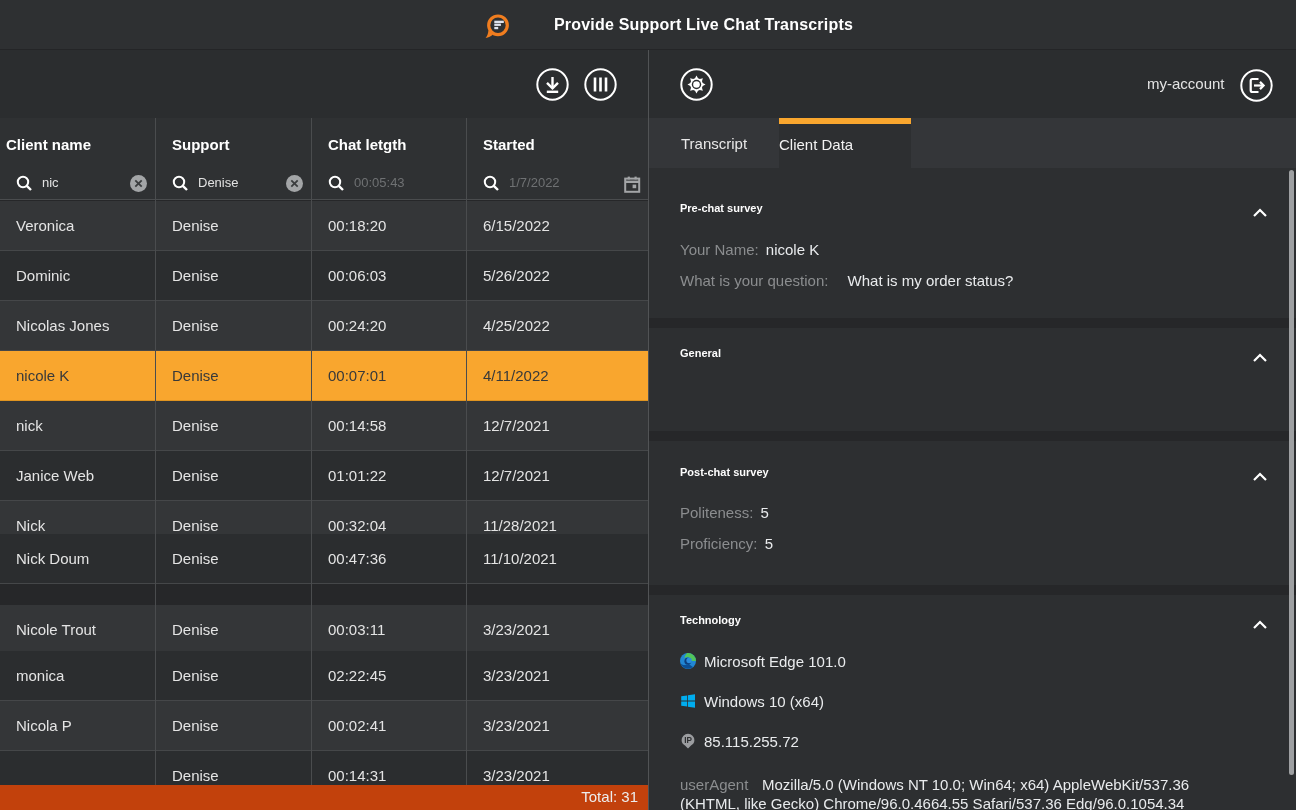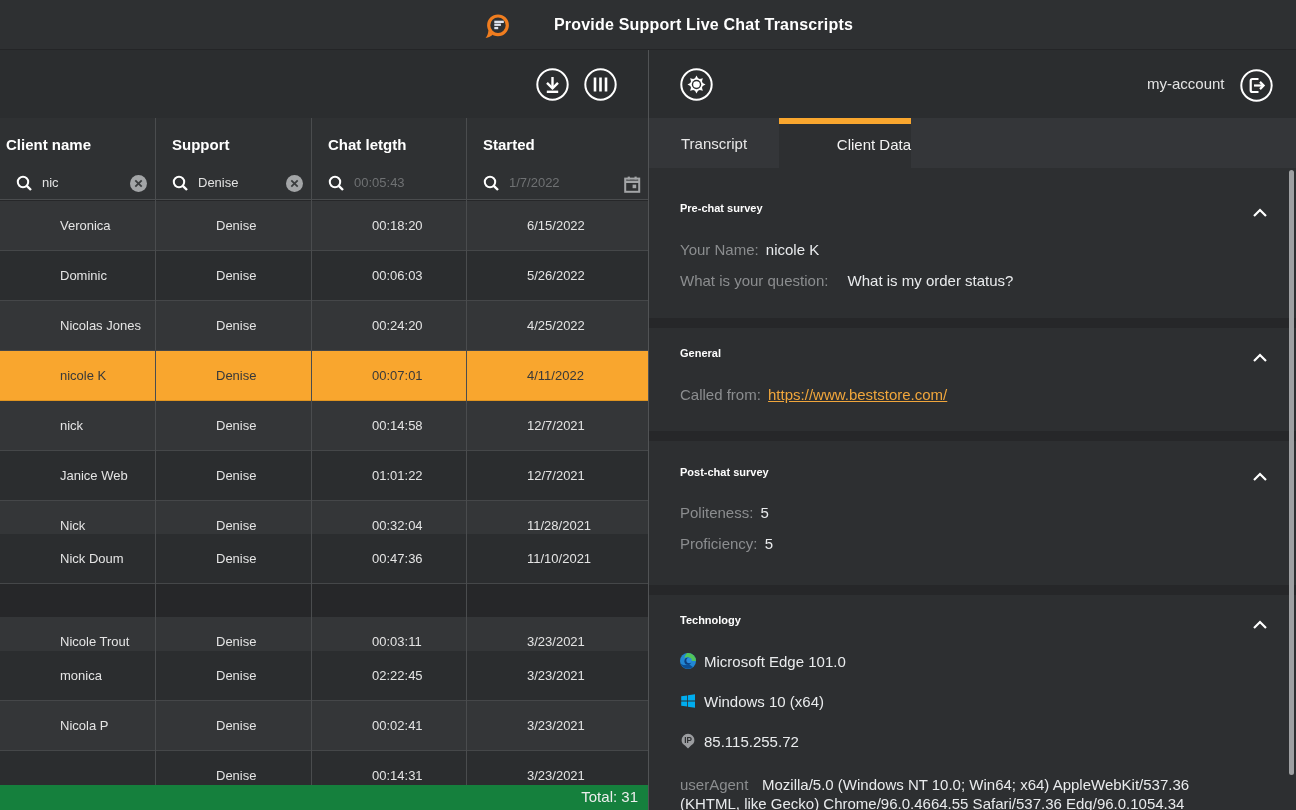--- a/index.html
+++ b/index.html
@@ -15,32 +15,32 @@
 .hlabel { position:absolute; top:18px; color:#ffffff; font-size:15px; font-weight:bold; }
 .stext { position:absolute; top:57px; font-size:13px; color:#e2e2e2; }
 .sph { color:#6f7173; }
 .mag { position:absolute; top:57px; width:17px; height:17px; }
 .clr { position:absolute; top:57px; width:17px; height:17px; }
 #rows { position:absolute; left:0; top:201px; width:648px; height:584px; overflow:hidden; }
 .row { position:absolute; left:0; width:648px; height:50px; border-bottom:1px solid #454749; }
 .rodd { background:#343638; }
 .reven { background:#2b2d2f; }
 .rsel { background:#f9a62e; border-bottom:1px solid #e09420; }
-.cell { position:absolute; top:0; height:49px; line-height:49px; font-size:13px; color:#e4e4e4; white-space:nowrap;margin-left:44px; }
+.cell { position:absolute; top:0; height:49px; line-height:49px; font-size:15px; color:#e4e4e4; white-space:nowrap; }
 .rsel .cell { color:#38393a; }
 .c1 { left:16px; } .c2 { left:172px; } .c3 { left:328px; } .c4 { left:483px; }
 .colsep { position:absolute; top:118px; width:1px; height:667px; background:#4a4c4e; z-index:5; }
-#lfooter { position:absolute; left:0; top:785px; width:648px; height:25px; background:#15803d; z-index:6; }
+#lfooter { position:absolute; left:0; top:785px; width:648px; height:25px; background:#c2410c; z-index:6; }
 #lfooter span { position:absolute; right:10px; top:0; height:25px; line-height:24px; color:#ededed; font-size:15px; }
 
 #divider { position:absolute; left:648px; top:50px; width:1px; height:760px; background:#515355; z-index:7; }
 
 #tabbar { position:absolute; left:649px; top:118px; width:647px; height:50px; background:#343639; }
 #tab1 { position:absolute; left:649px; top:118px; width:130px; height:50px; line-height:52px; text-align:center; color:#e8e8e8; font-size:15px; }
-#tab2 { position:absolute; left:779px; top:118px; width:132px; height:50px; line-height:42px; text-align:right; color:#f2f2f2; font-size:15px; background:#2d2f31; border-top:6px solid #f9a62e; }
+#tab2 { position:absolute; left:779px; top:118px; width:132px; height:50px; line-height:42px; text-align:left; color:#f2f2f2; font-size:15px; background:#2d2f31; border-top:6px solid #f9a62e; }
 #rcontent { position:absolute; left:649px; top:168px; width:647px; height:642px; background:#262729; overflow:hidden; }
 .card { position:absolute; left:0; width:647px; background:#2d2f31; }
 .ctitle { position:absolute; left:31px; color:#fdfdfd; font-size:11px; font-weight:bold; }
 .chev { position:absolute; right:28px; width:16px; height:16px; }
 .lbl { color:#8b8d8f; } .val { color:#e9ebed; }
 .crow { position:absolute; left:31px; font-size:15px; white-space:nowrap; }
 a.lnk { color:#f0a63c; text-decoration:underline; }
 
 .iconbtn { position:absolute; width:33px; height:33px; }
 
@@ -175,21 +175,21 @@
       <span class="cell c2">Denise</span>
       <span class="cell c3">00:32:04</span>
       <span class="cell c4">11/28/2021</span>
     </div>
 <div class="row reven" style="top:333px;">
       <span class="cell c1">Nick Doum</span>
       <span class="cell c2">Denise</span>
       <span class="cell c3">00:47:36</span>
       <span class="cell c4">11/10/2021</span>
     </div>
-<div class="row rodd" style="top:416px;">
+<div class="row rodd" style="top:404px;">
       <span class="cell c1">Nicole Trout</span>
       <span class="cell c2">Denise</span>
       <span class="cell c3">00:03:11</span>
       <span class="cell c4">3/23/2021</span>
     </div>
 <div class="row reven" style="top:450px;">
       <span class="cell c1">monica</span>
       <span class="cell c2">Denise</span>
       <span class="cell c3">02:22:45</span>
       <span class="cell c4">3/23/2021</span>
@@ -224,21 +224,20 @@
 <div class="ctitle" style="top:34px;">Pre-chat survey</div>
 <svg class="chev" style="top:37px;" viewBox="0 0 16 12">
       <polyline points="2,9 8,3 14,9" fill="none" stroke="#fff" stroke-width="2.2"></polyline>
     </svg>
 <div class="crow" style="top:73px;"><span class="lbl">Your Name:</span> <span class="val" style="margin-left:3px;">nicole K</span></div>
 <div class="crow" style="top:104px;"><span class="lbl">What is your question:</span> <span class="val" style="margin-left:15px;text-align:center;">What is my order status?</span></div>
 <div class="ctitle" style="top:179px;">General</div>
 <svg class="chev" style="top:182px;" viewBox="0 0 16 12">
       <polyline points="2,9 8,3 14,9" fill="none" stroke="#fff" stroke-width="2.2"></polyline>
     </svg>
-<div class="crow" style="top:218px;"><span class="lbl">Called from:</span> <a class="lnk" style="margin-left:3px;" href="#">https://www.beststore.com/</a></div>
 <div class="ctitle" style="top:298px;">Post-chat survey</div>
 <svg class="chev" style="top:301px;" viewBox="0 0 16 12">
       <polyline points="2,9 8,3 14,9" fill="none" stroke="#fff" stroke-width="2.2"></polyline>
     </svg>
 <div class="crow" style="top:336px;"><span class="lbl">Politeness:</span> <span class="val" style="margin-left:3px;">5</span></div>
 <div class="crow" style="top:367px;"><span class="lbl">Proficiency:</span> <span class="val" style="margin-left:3px;">5</span></div>
 <div class="ctitle" style="top:446px;">Technology</div>
 <svg class="chev" style="top:449px;" viewBox="0 0 16 12">
       <polyline points="2,9 8,3 14,9" fill="none" stroke="#fff" stroke-width="2.2"></polyline>
     </svg>

